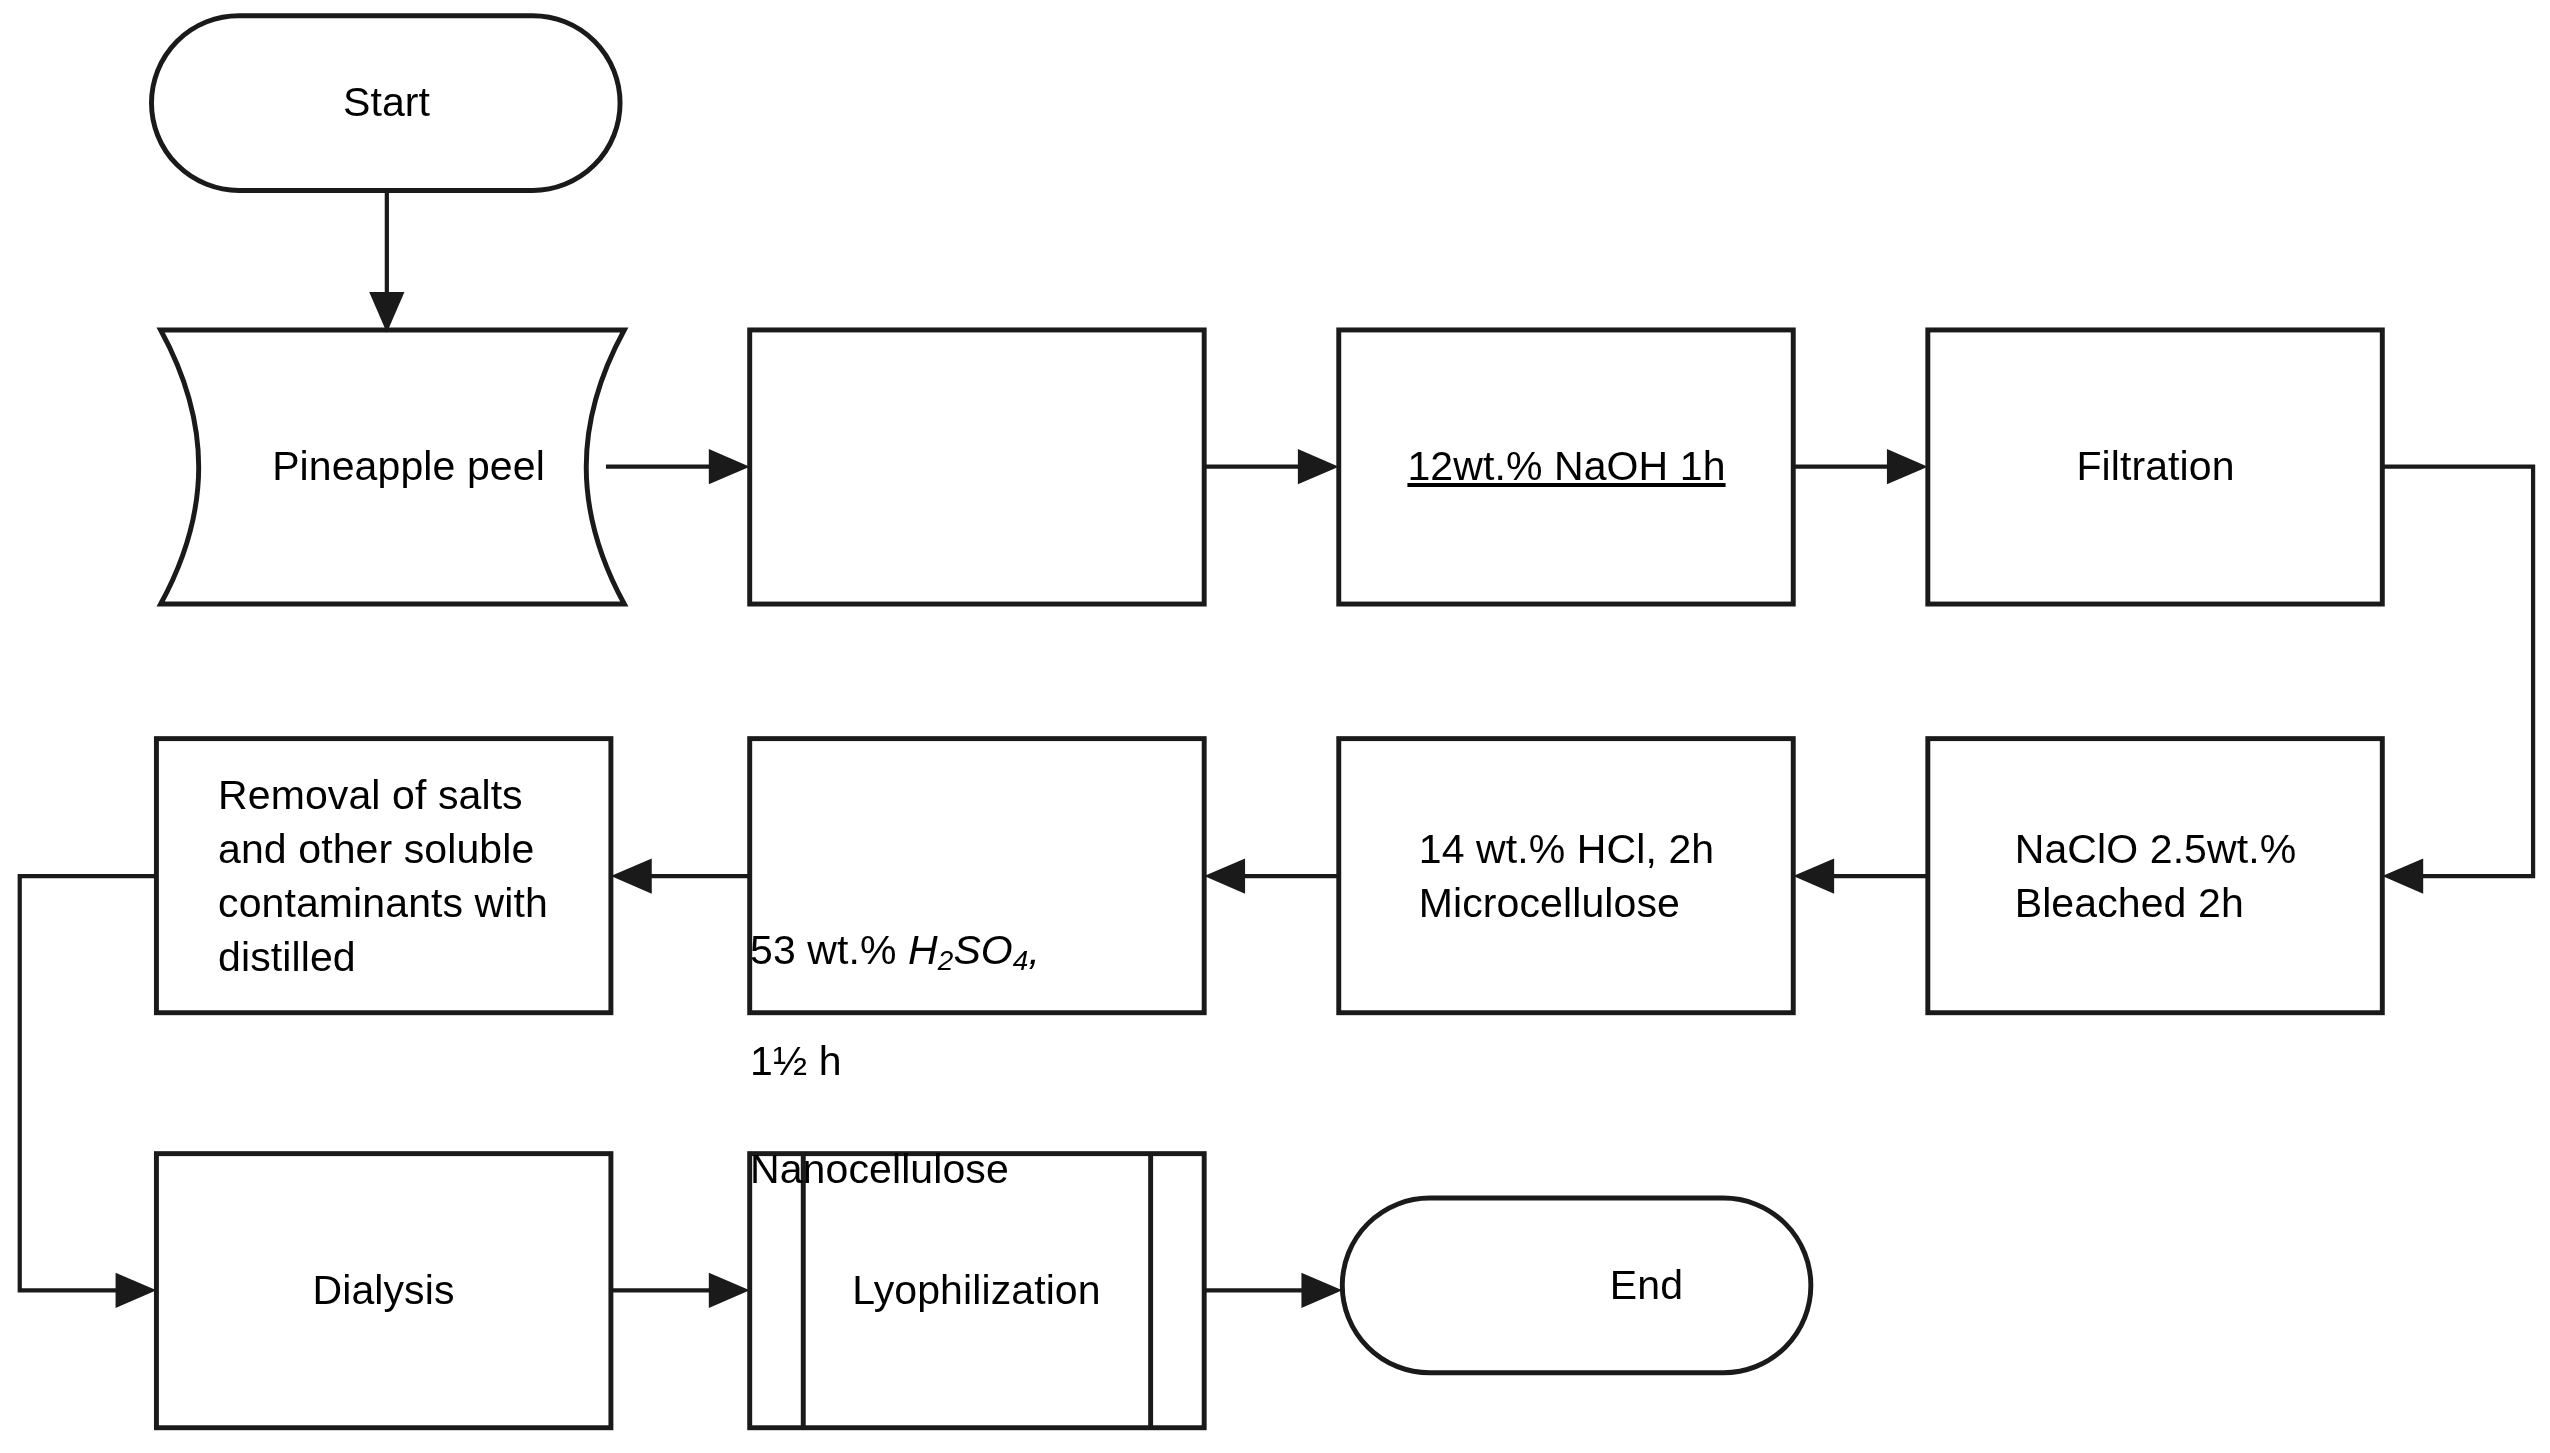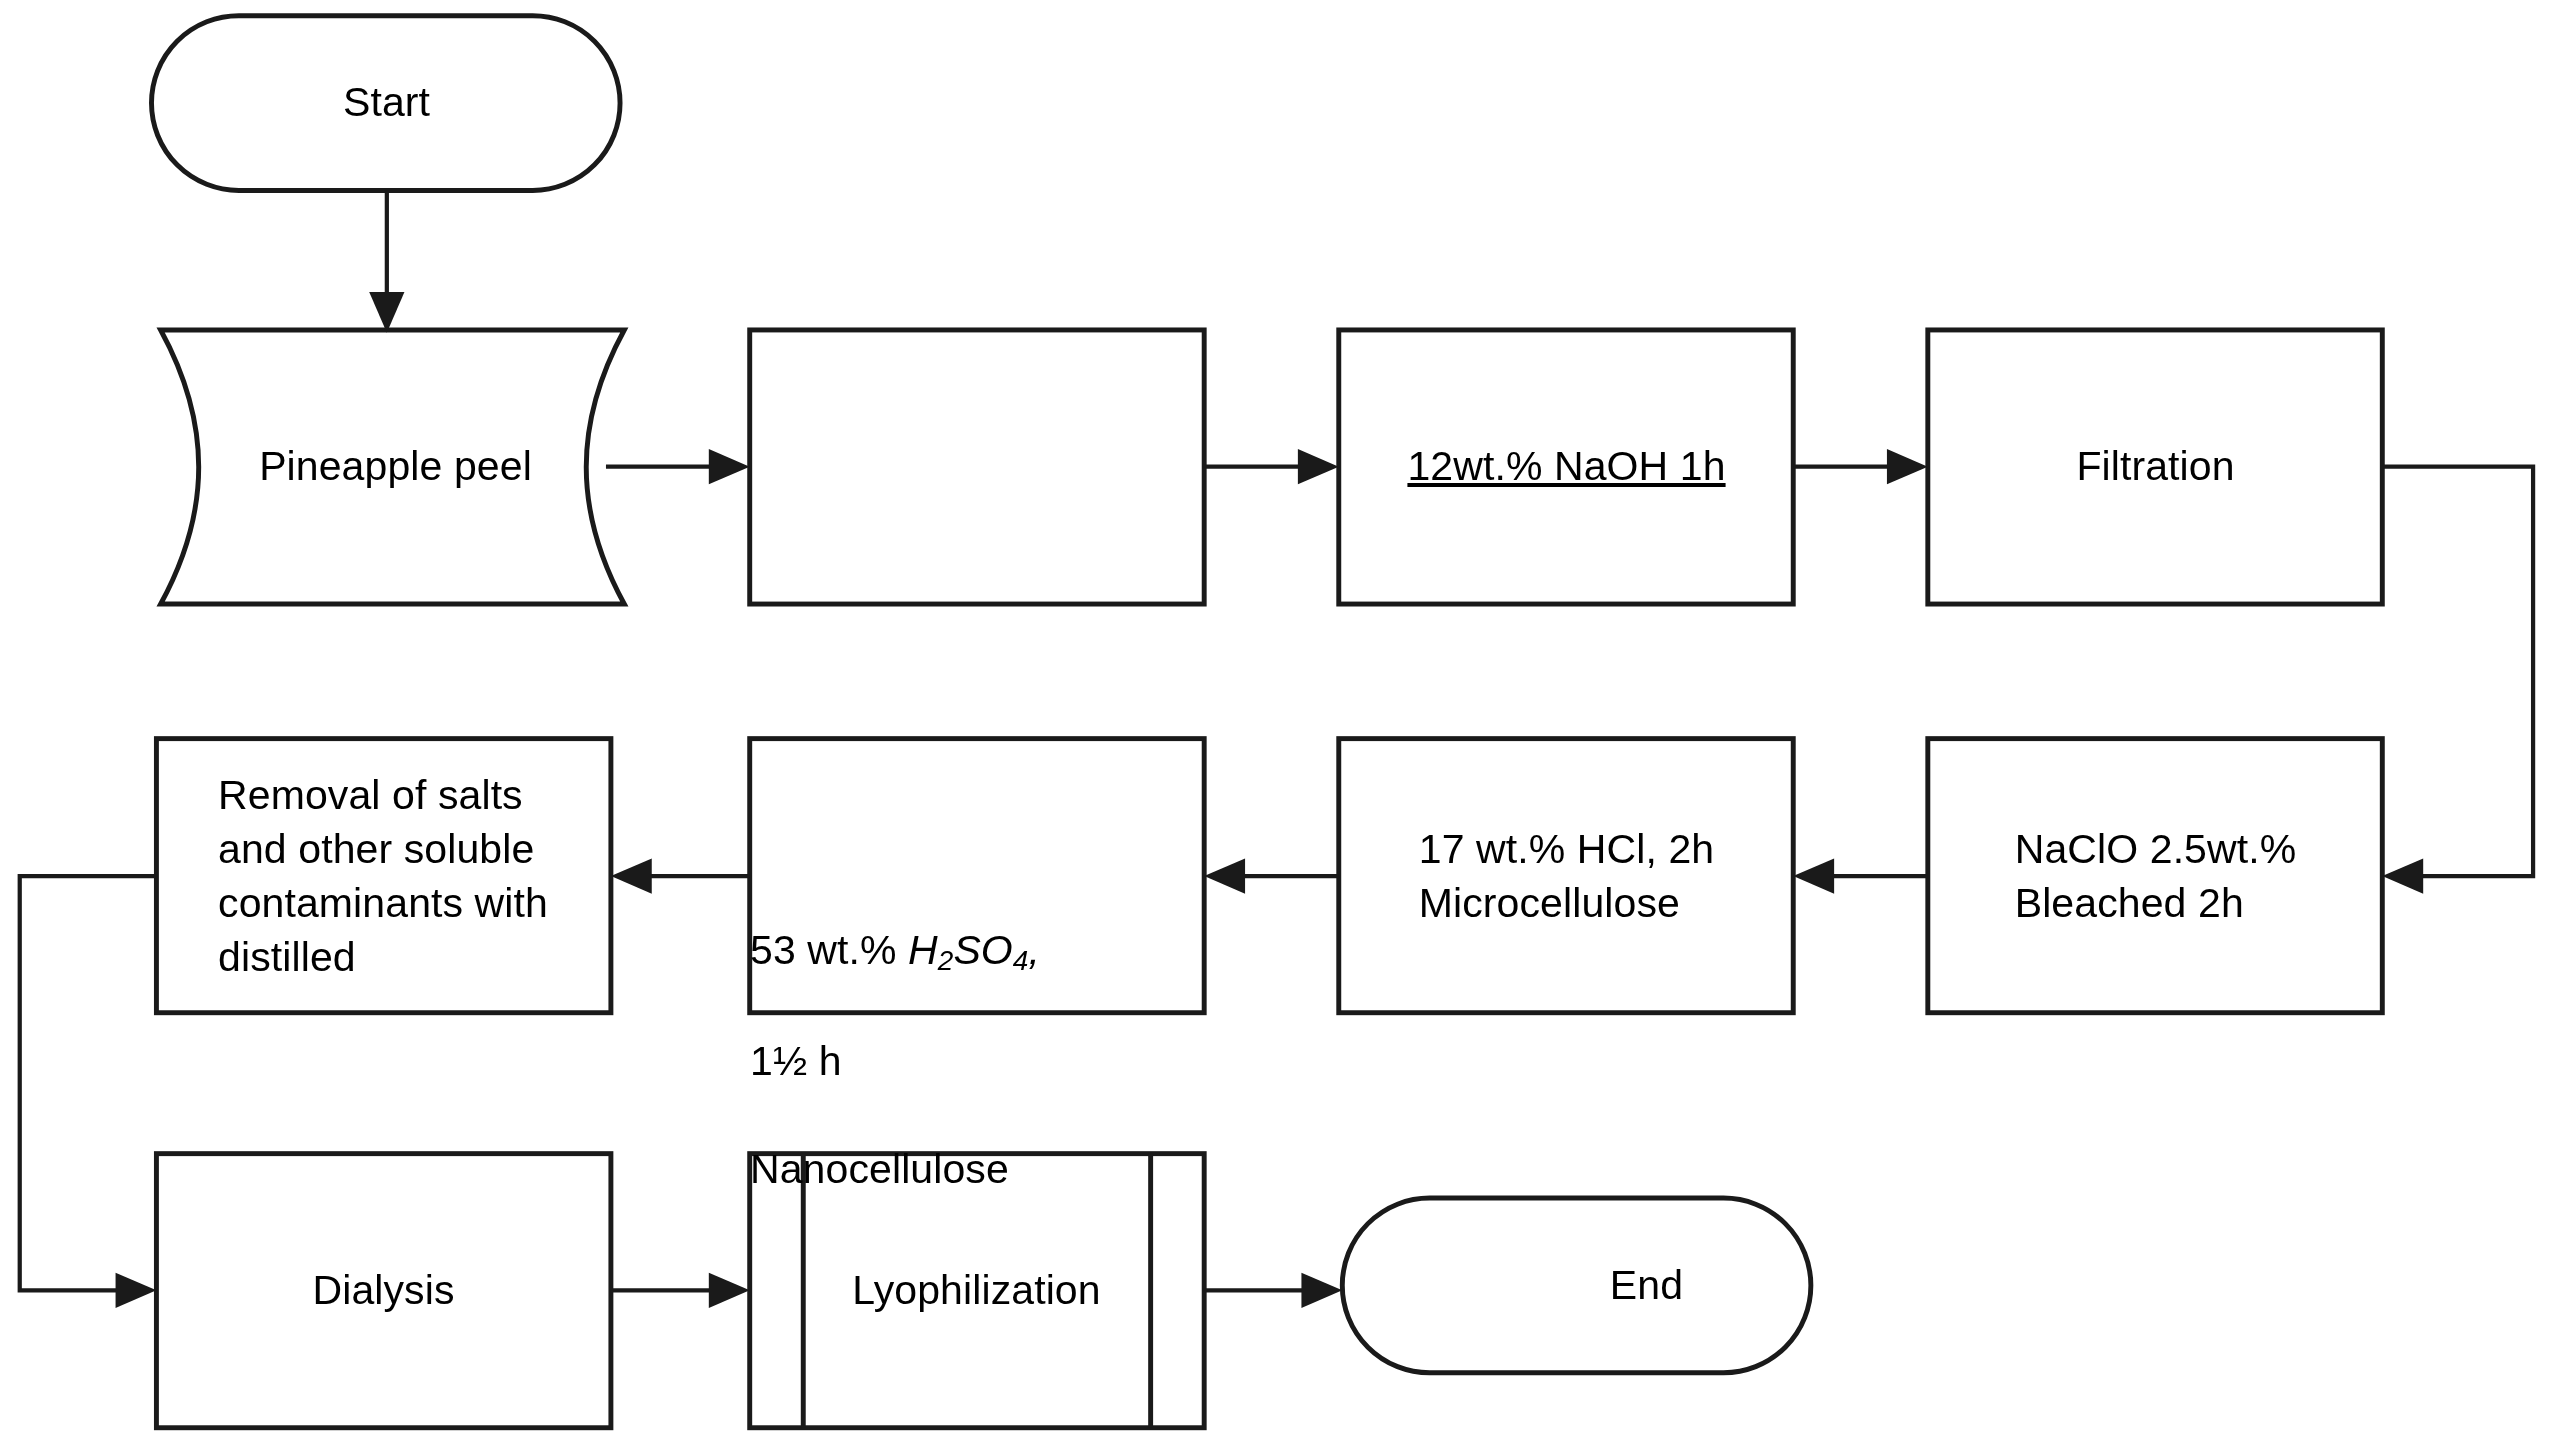--- a/index.html
+++ b/index.html
@@ -136,41 +136,41 @@
 
     <path class="edge-line" d="M 867 1831 L 1042 1831"></path>
     <polygon class="edge-head" points="1064,1831 1006,1806 1006,1856"></polygon>
 
     <path class="edge-line" d="M 1709 1831 L 1883 1831"></path>
     <polygon class="edge-head" points="1905,1831 1847,1806 1847,1856"></polygon>
   </svg>
 
   <div class="node-label" style="left:152px; top:15.5px; width:469px; height:175px;">Start</div>
 
-  <div class="node-label" style="left:179px; top:330px; width:433px; height:274px;">Pineapple peel</div>
+  <div class="node-label" style="left:192px; top:330px; width:433px; height:274px;">Pineapple peel</div>
 
 
   <div class="node-label" style="left:1339px; top:330px; width:455px; height:274px;text-decoration:underline;">12wt.% NaOH 1h</div>
 
   <div class="node-label" style="left:1928px; top:330px; width:455px; height:274px;">Filtration</div>
 
   <div class="node-label multi" style="left:163px; top:739px; width:440px; height:274px;">Removal of salts
 and other soluble
 contaminants with
 distilled</div>
 
   <div class="node-label multi" style="left:750px; top:739px; width:455px; height:274px; display:block; padding-top:76px; box-sizing:border-box;">
     <div>
       <span>53 wt.% </span><span class="formula">H<sub>2</sub>SO<sub>4</sub>,</span>
     </div>
     <div>1½ h</div>
     <div>Nanocellulose</div>
   </div>
 
-  <div class="node-label multi" style="left:1339px; top:739px; width:455px; height:274px;">17 wt.% HCl, 2h
+  <div class="node-label multi" style="left:1339px; top:739px; width:455px; height:274px;">14 wt.% HCl, 2h
 Microcellulose</div>
 
   <div class="node-label multi" style="left:1928px; top:739px; width:455px; height:274px;">NaClO 2.5wt.%
 Bleached 2h</div>
 
   <div class="node-label" style="left:156px; top:1154px; width:455px; height:274px;">Dialysis</div>
 
   <div class="node-label" style="left:803px; top:1154px; width:347px; height:274px;">Lyophilization</div>
 
   <div class="node-label" style="left:1412px; top:1198px; width:469px; height:175px;">End</div>

